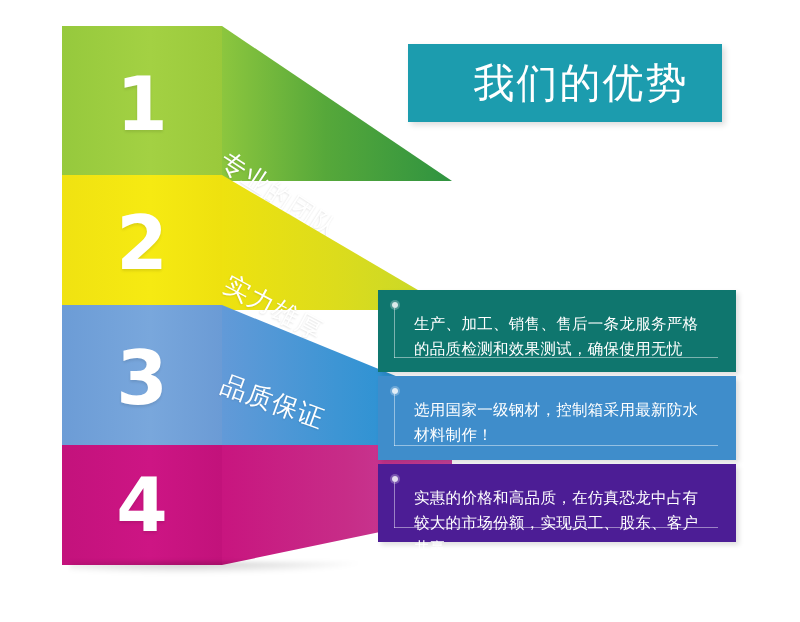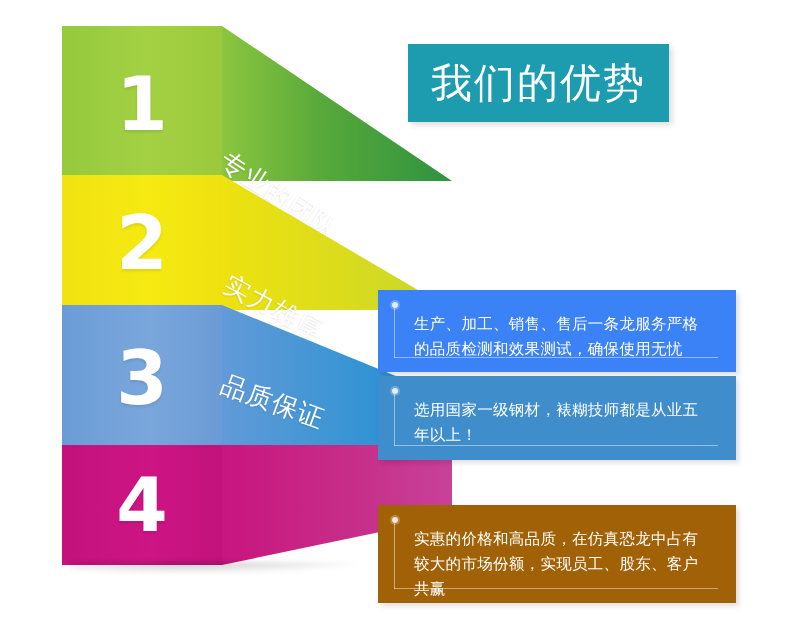--- a/index.html
+++ b/index.html
@@ -20,27 +20,28 @@
     width: 800px;
     height: 622px;
     background: #ffffff;
   }
 
   
   .title-box {
     position: absolute;
     left: 408px;
     top: 44px;
-    width: 261px;
+    width: 282px;
     height: 78px;
     background: var(--teal, #1c9cae);
     box-shadow: 3px 3px 6px rgba(0,0,0,0.14);
     display: flex;
     align-items: center;
     justify-content: center;
+    padding-left: 32px;
   }
   .title-text {
     color: #ffffff;
     font-size: 41px;
     letter-spacing: 2px;
     font-weight: 500;
     line-height: 1;
     white-space: nowrap;
   }
 
@@ -232,34 +233,34 @@
     </div>
 
     <div class="base-shadow"></div>
   </div>
 
   <div class="title-box" style="--teal:#1c9cae;">
     <span class="title-text">我们的优势</span>
   </div>
 
 
-  <div class="card" style="top:290px;height:82px;background:#3b82f6;">
+  <div class="card" style="top:290px;height:82px;background:#0f766e;">
     <span class="dot"></span>
     <span class="rule-v"></span>
     <span class="rule-h"></span>
     <div class="body">生产、加工、销售、售后一条龙服务严格的品质检测和效果测试，确保使用无忧</div>
   </div>
 
   <div class="card" style="top:376px;height:84px;background:#3f8dcb;">
     <span class="dot"></span>
     <span class="rule-v"></span>
     <span class="rule-h"></span>
-    <div class="body">选用国家一级钢材，裱糊技师都是从业五年以上！</div>
-  </div>
-
-  <div class="card" style="top:464px;height:98px;background:#a16207;margin-top:41px;">
+    <div class="body">选用国家一级钢材，控制箱采用最新防水材料制作！</div>
+  </div>
+
+  <div class="card" style="top:464px;height:78px;background:#4c1d95;">
     <span class="dot"></span>
     <span class="rule-v"></span>
     <span class="rule-h"></span>
     <div class="body">实惠的价格和高品质，在仿真恐龙中占有较大的市场份额，实现员工、股东、客户共赢</div>
   </div>
 
 </div>
 
 </body></html>

